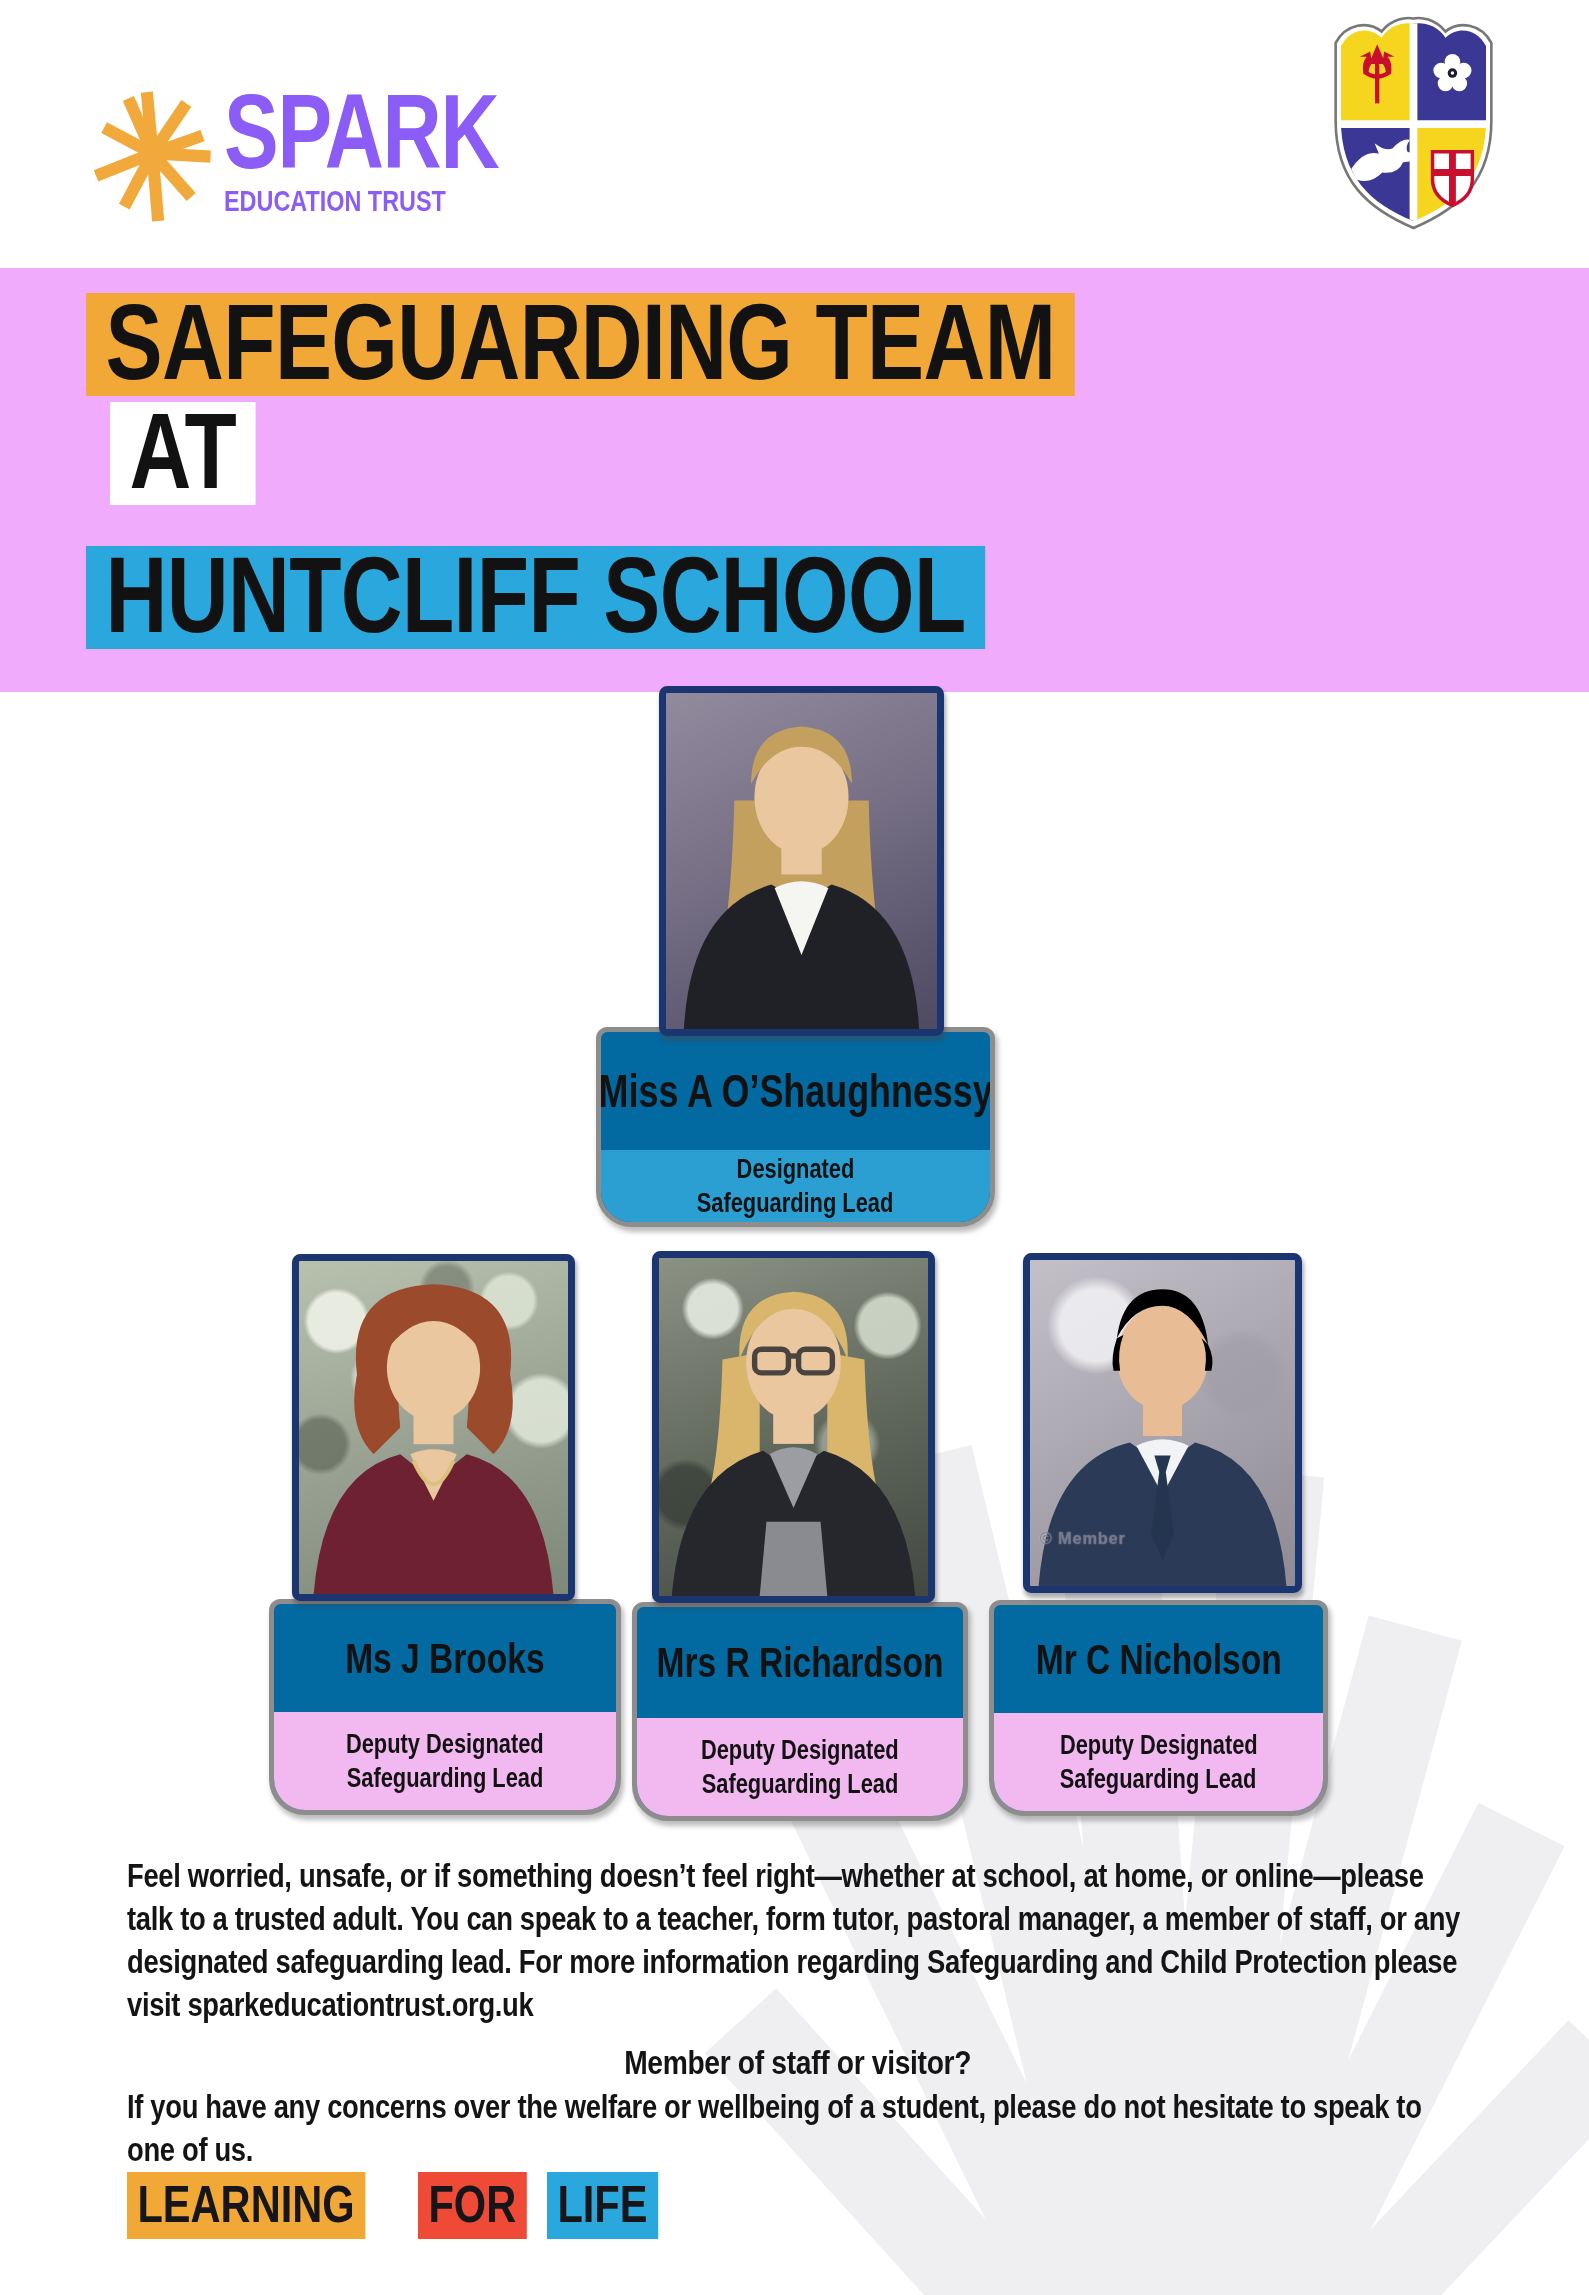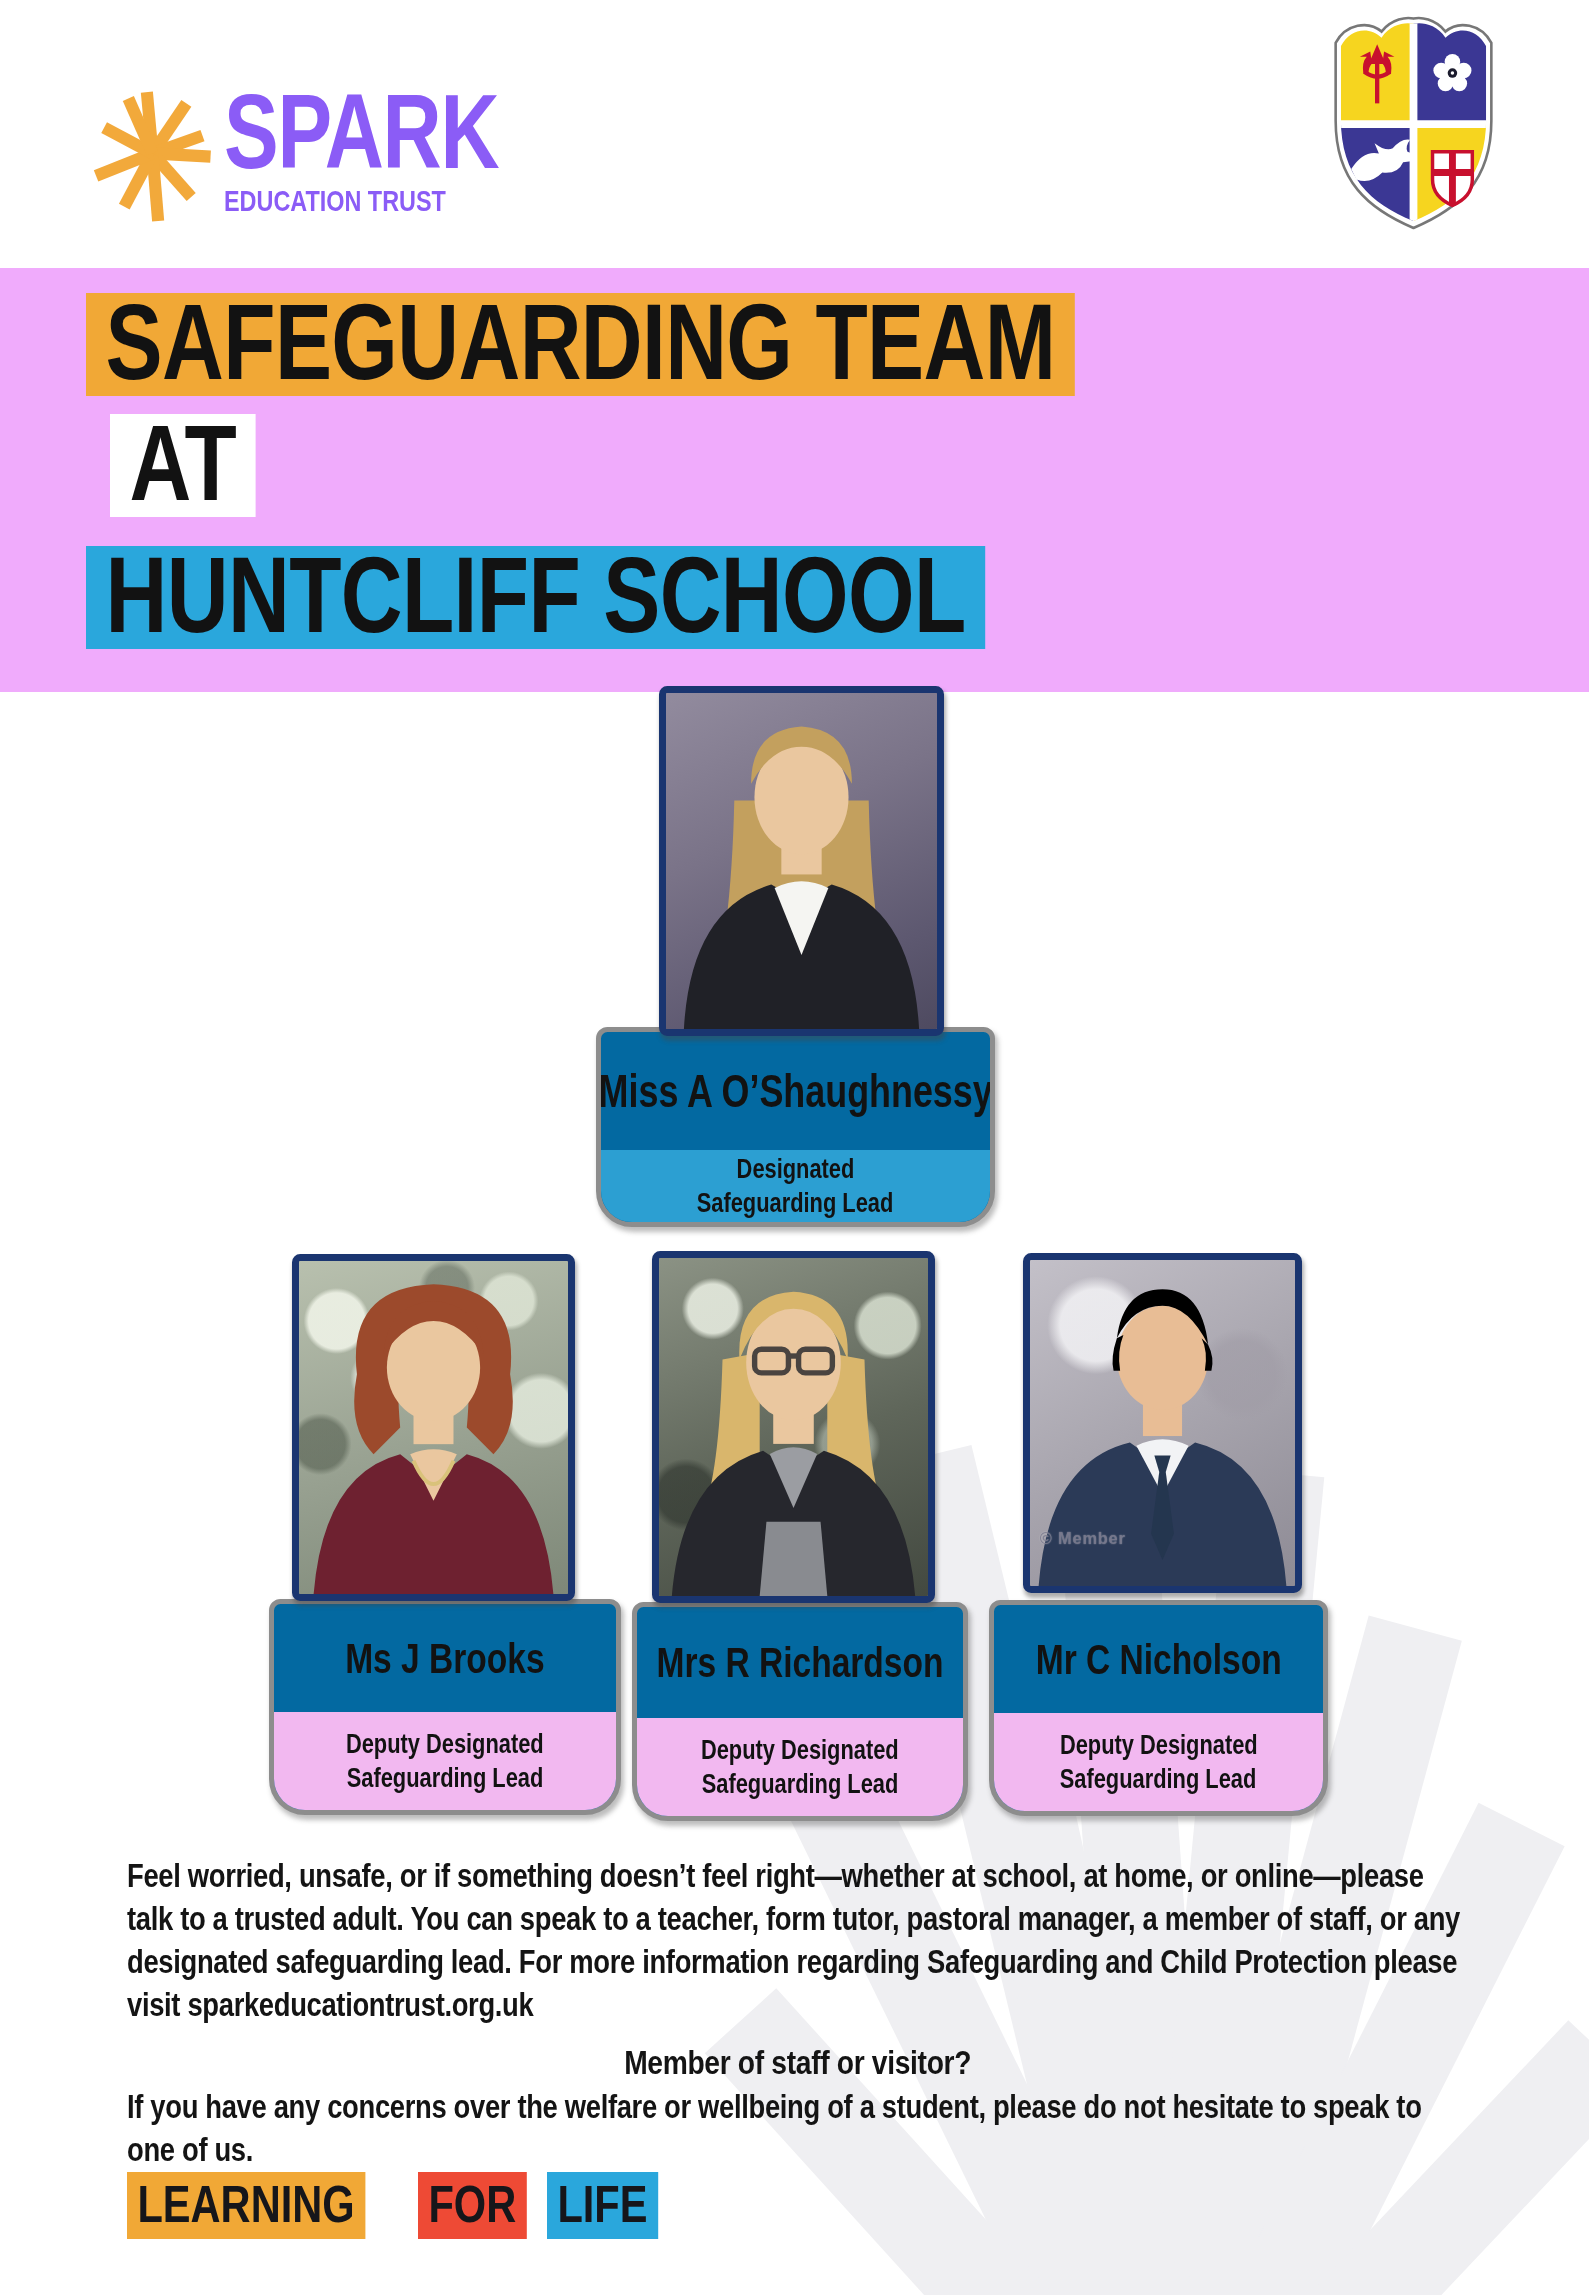--- a/index.html
+++ b/index.html
@@ -21,21 +21,21 @@
   .spark-brand { font-size:105px; line-height:88px; font-weight:700; letter-spacing:-1.6px; }
   .spark-sub { font-size:30px; line-height:33px; font-weight:700; margin-top:8.2px; letter-spacing:0px; }
   .crest { position:absolute; left:1327px; top:16.4px; width:173px; height:218px; }
 
   
   .banner { position:absolute; left:0; top:255px; width:100%; height:424px; }
   .hl-line { position:absolute; left:86px; }
   .hl-box { display:inline-block; padding:3.3px 24.5px 8.2px 24.5px; font-weight:700; font-size:107px;
             line-height:92px; color:#121212; letter-spacing:-0.8px;
             transform:scaleX(0.8); transform-origin:0 50%; white-space:nowrap; }
-  .hl-1 { top:24.5px; } .hl-2 { top:146px;padding-left:24px; } .hl-3 { top:278px; }
+  .hl-1 { top:24.5px; } .hl-2 { top:134px;padding-left:24px; } .hl-3 { top:278px; }
 
   
   .watermark { position:absolute; left:352px; top:1358px; width:1325px; height:1031px; z-index:0; }
 
   .content { position:absolute; inset:0; z-index:1; }
 
   
   .photo { position:absolute; border:7.4px solid #1A3570; border-radius:8.2px; overflow:hidden;
            box-shadow:1.6px 4.1px 4.1px rgba(70,70,70,.45); background:#777; z-index:3; }
   .ph-bg { position:absolute; inset:0; }

